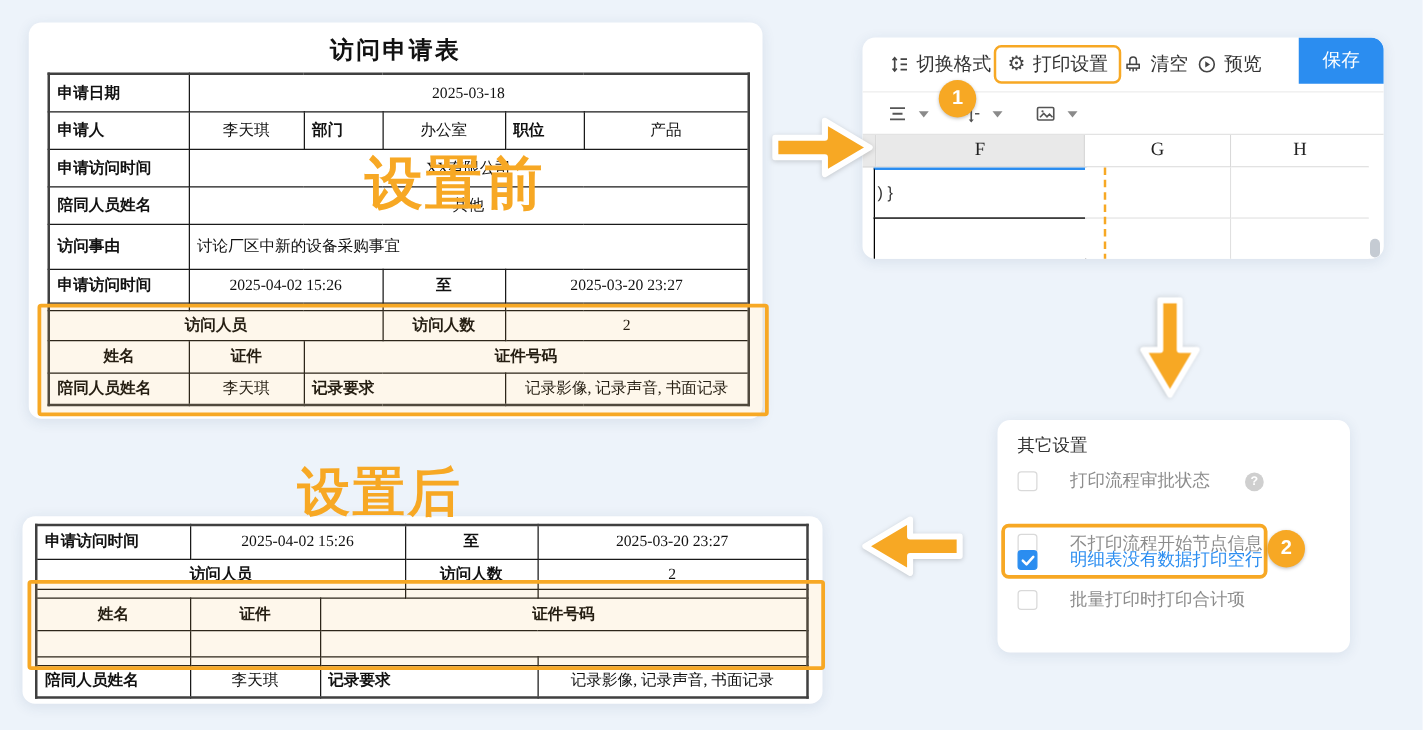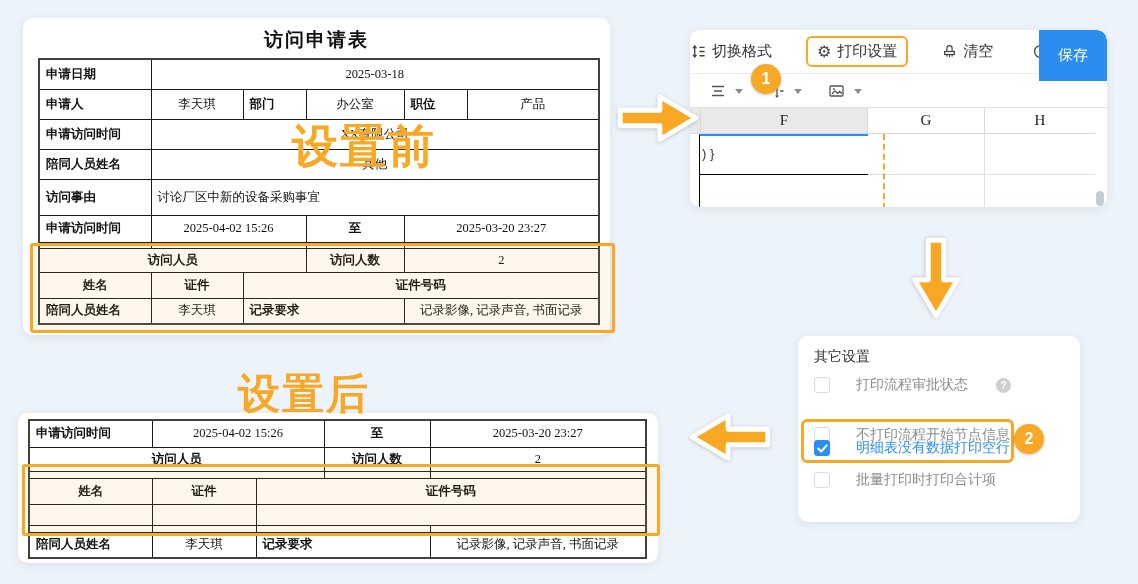--- a/index.html
+++ b/index.html
@@ -33,26 +33,26 @@
   .rot90{transform:rotate(90deg);}
   .flipx{transform:scaleX(-1);}
 
   
   .badge{position:absolute;width:30px;height:30px;border-radius:50%;background:#f7a824;
       color:#fff;font-weight:bold;font-size:16px;display:flex;align-items:center;
       justify-content:center;z-index:9;box-shadow:0 1px 3px rgba(0,0,0,.25);}
 
   
   #toolbar-card{left:690px;top:30px;width:417px;height:177px;overflow:hidden;}
-  .tb-row1{position:relative;height:43px;display:flex;align-items:center;gap:40px;
-      padding-left:1px;border-bottom:1px solid #ededed;font-size:15px;color:#333;}
+  .tb-row1{position:relative;height:43px;display:flex;align-items:center;gap:8px;
+      padding-left:22px;border-bottom:1px solid #ededed;font-size:15px;color:#333;}
   .tb-item{display:flex;align-items:center;gap:6px;cursor:pointer;white-space:nowrap;}
   .tb-item.boxed{border:2px solid #f7a824;border-radius:6px;padding:4px 9px;margin:0 -6px;}
   .gear{font-size:16px;color:#444;line-height:1;}
-  .save-btn{position:absolute;right:0;top:0;width:68px;height:51px;background:#2b8df0;
+  .save-btn{position:absolute;right:0;top:0;width:68px;height:37px;background:#2b8df0;
       color:#fff;font-size:15px;display:flex;align-items:center;justify-content:center;
       border-radius:0 10px 0 0;cursor:pointer;}
   .tb-row2{height:33px;display:flex;align-items:center;gap:9px;padding-left:20px;}
   .caret{width:0;height:0;border:4px solid transparent;border-top:5px solid #8a8a8a;margin-top:5px;}
   .icon-btn{display:flex;align-items:center;}
   .sep{width:8px;}
   
   .grid-headers{height:26px;display:flex;font-family:"Liberation Serif","DejaVu Serif",serif;
       font-size:15px;color:#222;border-top:1px solid #e3e3e3;}
   .gh{display:flex;align-items:center;justify-content:center;border-right:1px solid #d9d9d9;

